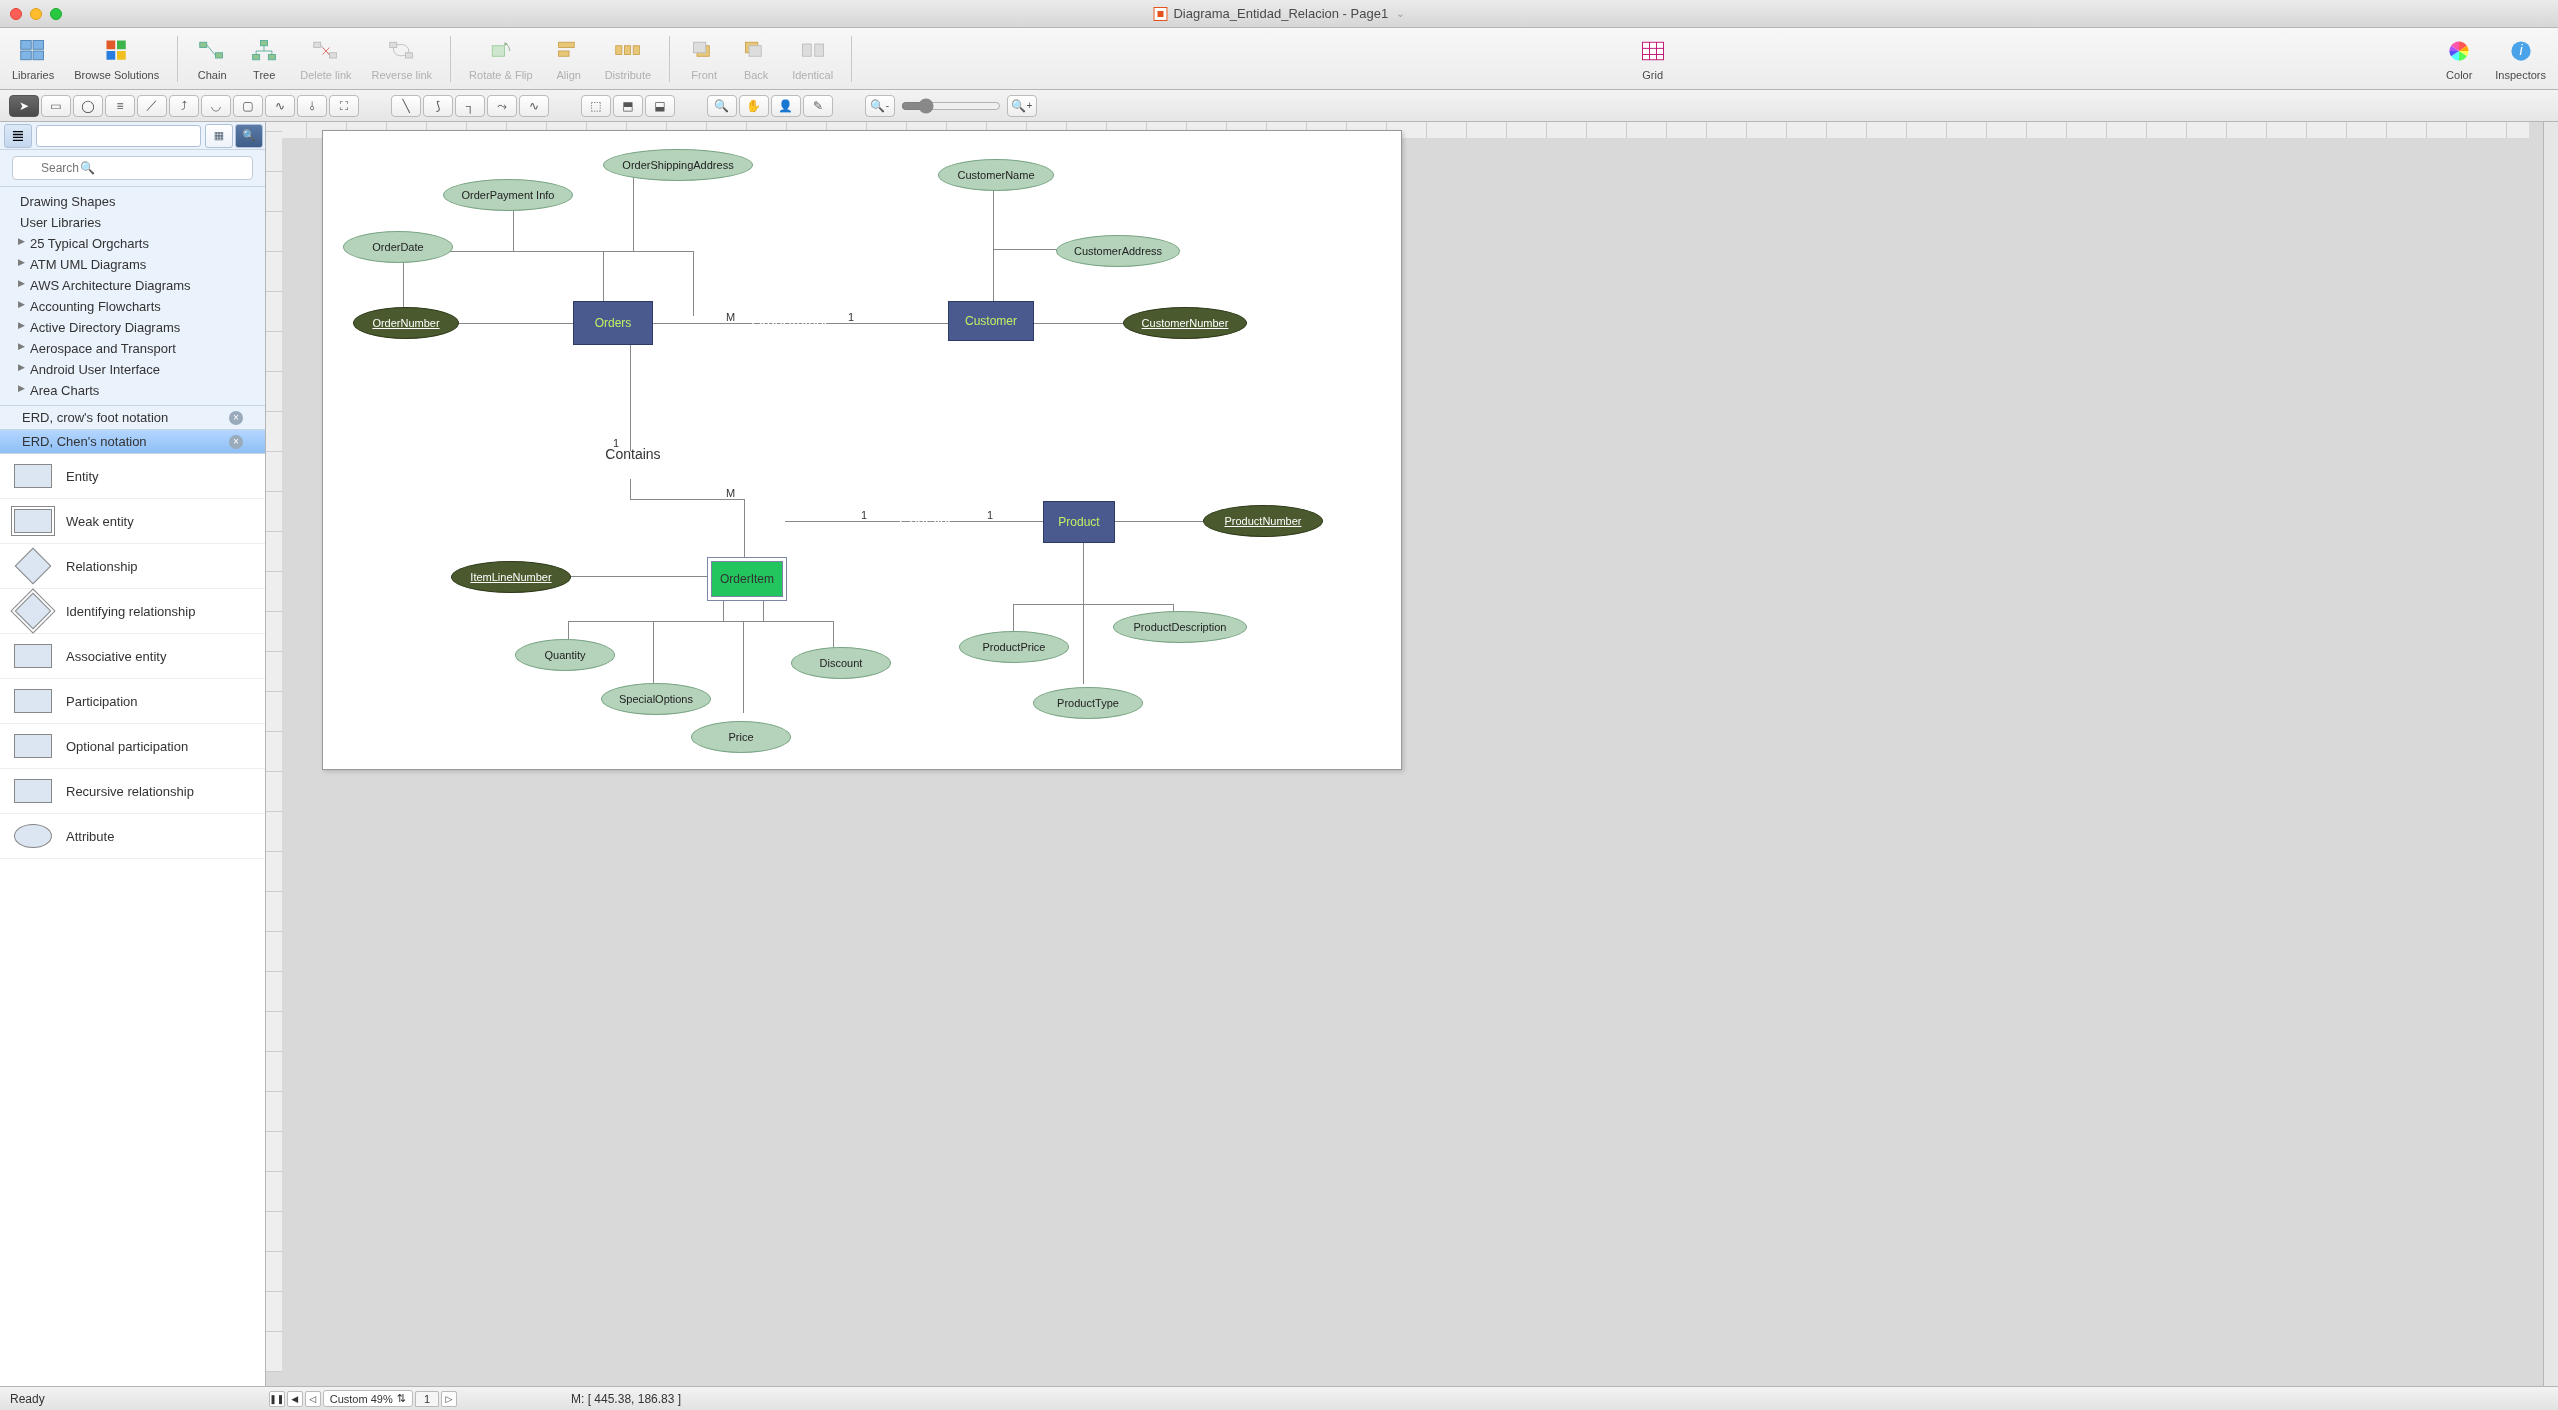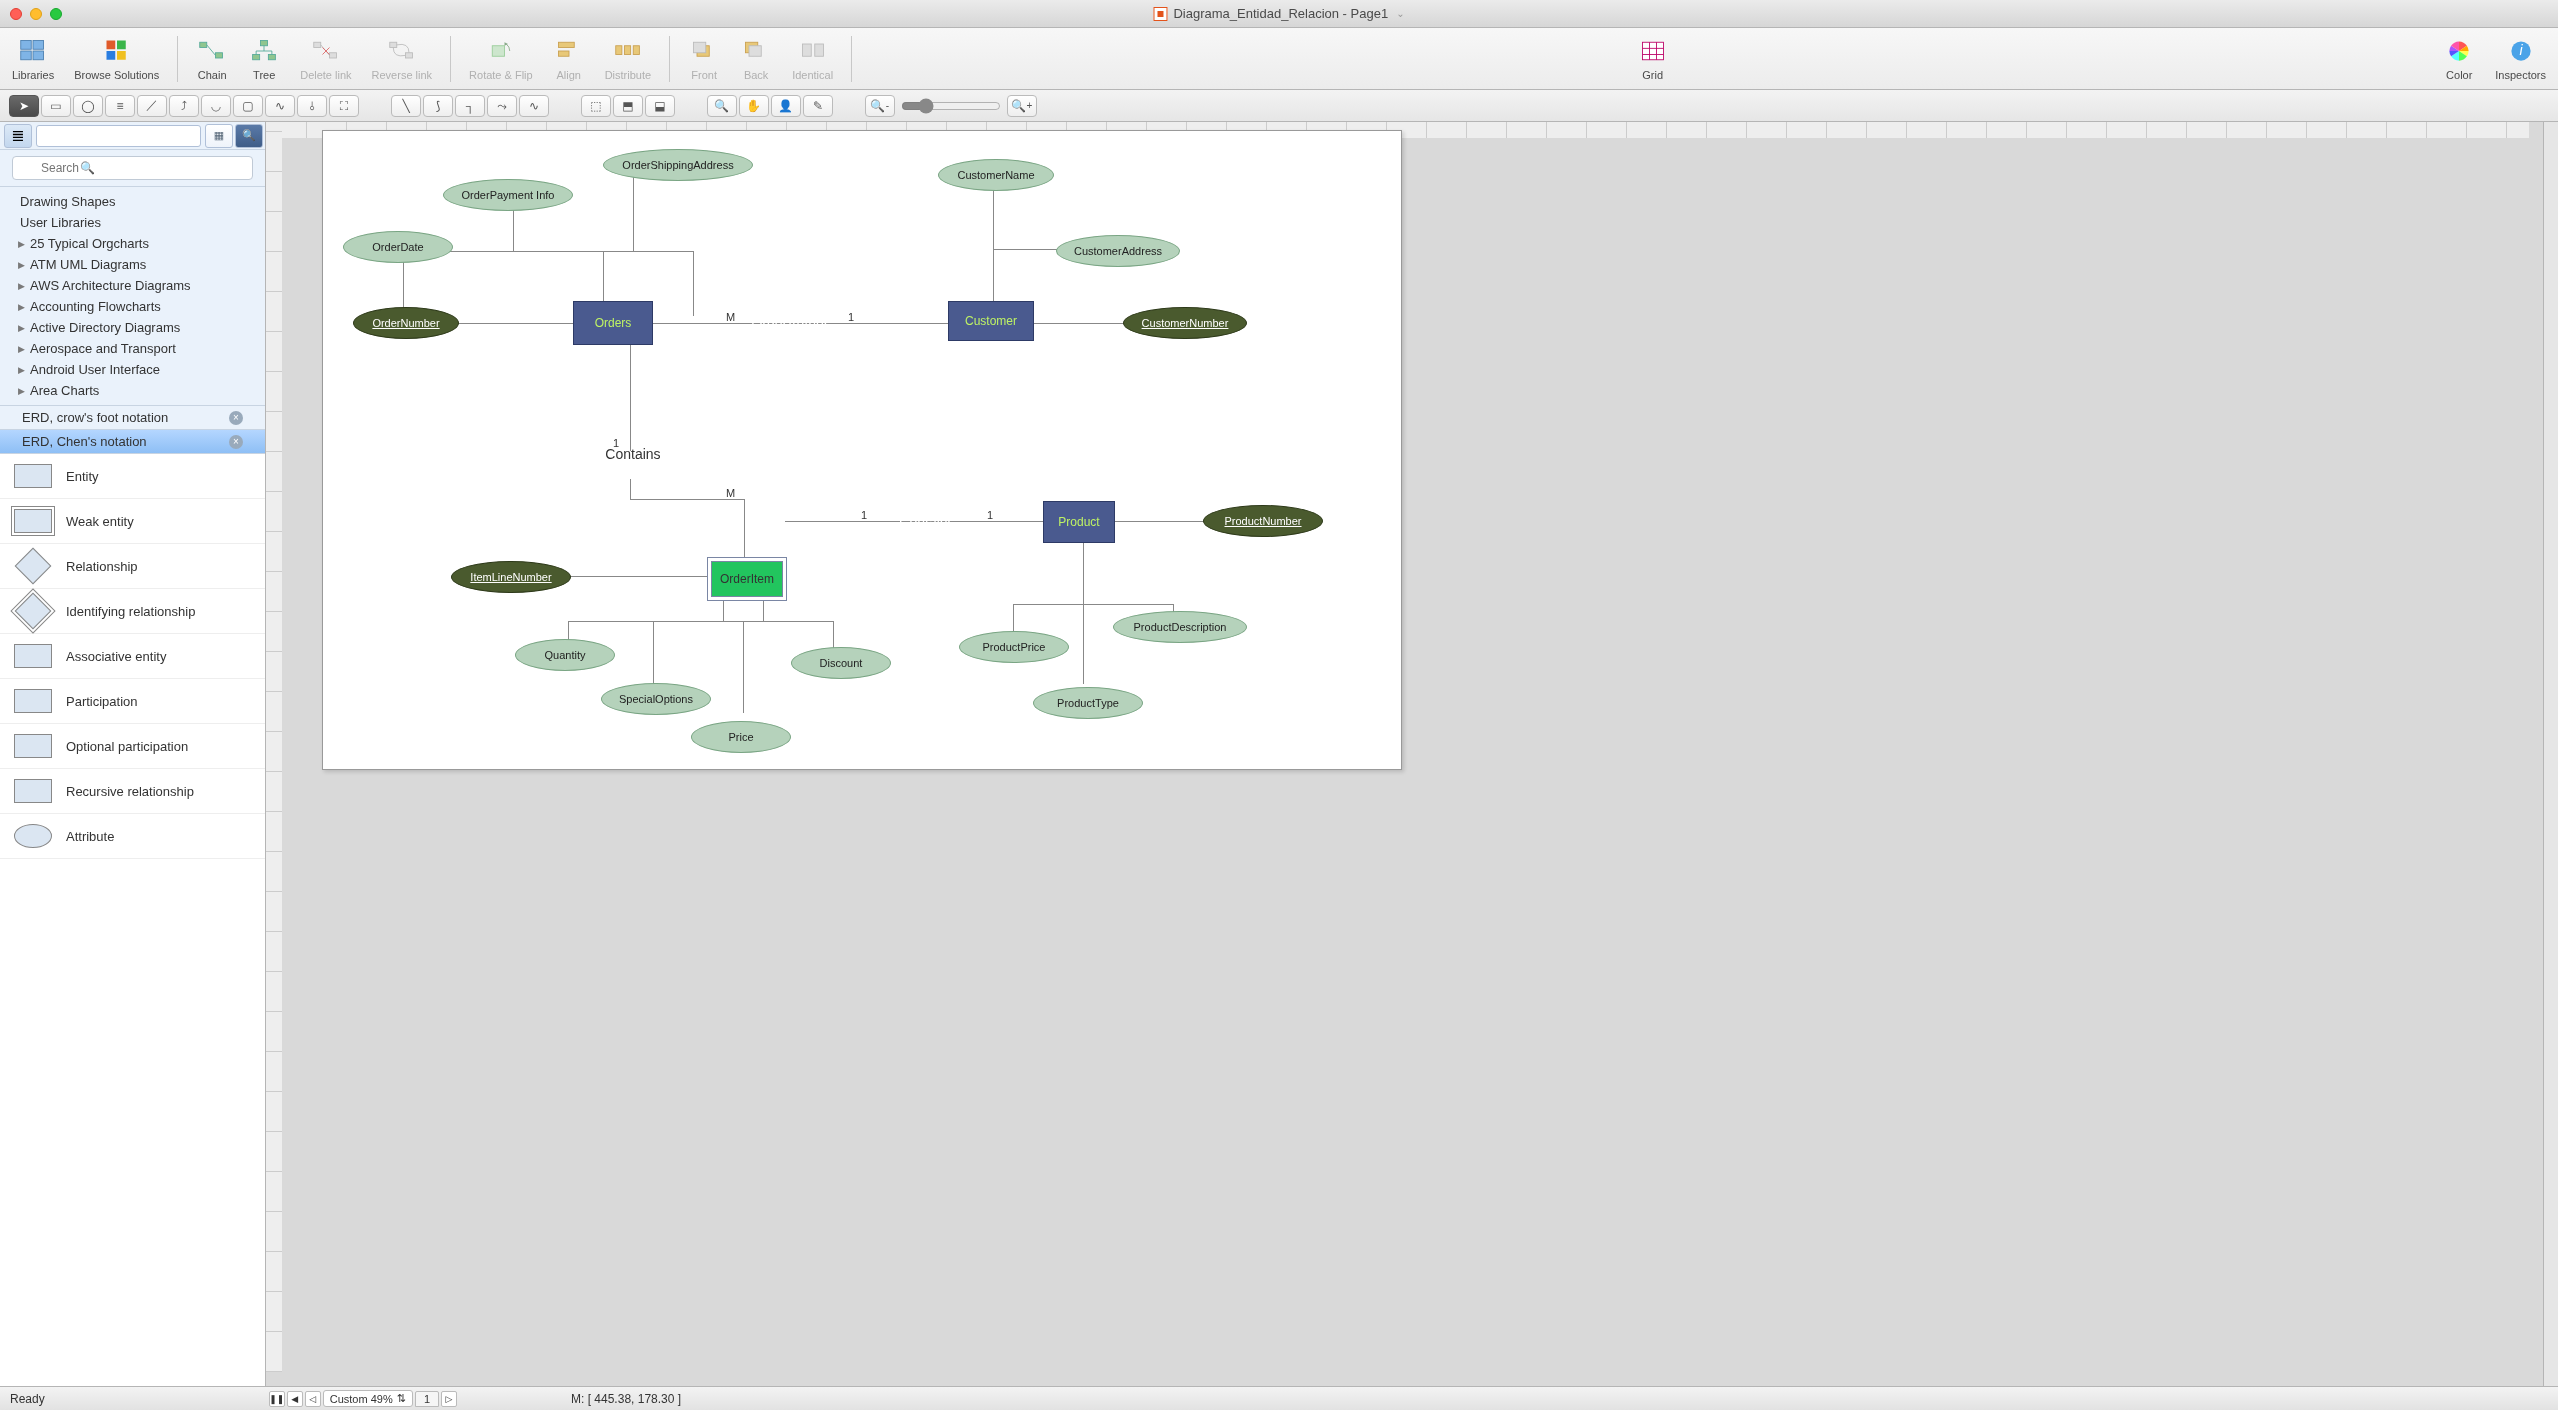--- a/index.html
+++ b/index.html
@@ -71,21 +71,21 @@
 .sb-search input {
   width: 100%; height: 24px; border: 1px solid #c0cad6; border-radius: 4px;
   padding: 0 8px 0 28px; font-size: 12px; background: #fff;
 }
 .sb-search .wrap { position: relative; }
 .sb-search .mag { position: absolute; left: 68px; top: 5px; color: #999; font-size: 12px; }
 
 .sb-tree { overflow-y: auto; flex: 0 0 auto; padding: 4px 0; }
 .sb-tree .item {
   padding: 3px 10px 3px 18px; font-size: 13px; color: #333; cursor: pointer;
-  display: flex; align-items: center; gap: 4px;
+  display: flex; gap: 4px;
 }
 .sb-tree .item .tri { color: #7a7a7a; font-size: 9px; width: 8px; }
 .sb-tree .item.no-tri { padding-left: 20px; }
 
 .sb-tabs { border-top: 1px solid #c8d4e2; }
 .sb-tab {
   padding: 4px 22px; font-size: 13px; color: #333; border-bottom: 1px solid #c8d4e2;
   display: flex; align-items: center; justify-content: space-between; cursor: pointer;
 }
 .sb-tab.sel { background: linear-gradient(#b4d6ff,#8ebff5); }
@@ -605,14 +605,14 @@
     <span class="nbtn">❚❚</span>
     <span class="nbtn">◀</span>
     <span class="nbtn">◁</span>
     <span class="zoom-box">
         <span>Custom 49%</span>
         <span>⇅</span>
       </span>
     <span class="page-tab">1</span>
     <span class="nbtn">▷</span>
   </div>
-  <span style="margin-left:90px">M: [ 445.38, 178.30 ]</span>
+  <span style="margin-left:90px">M: [ 445.38, 186.83 ]</span>
 </div>
 
 </body></html>

